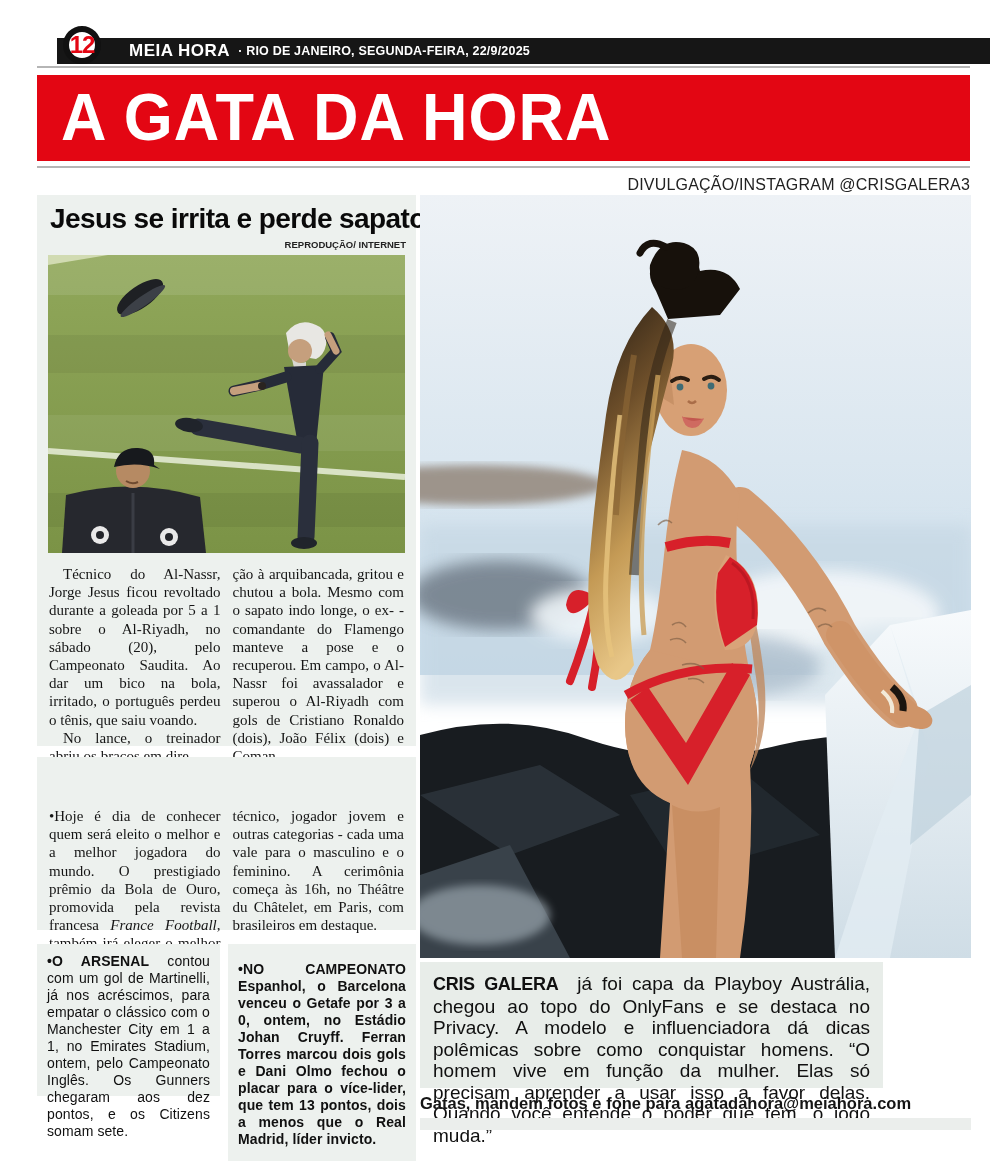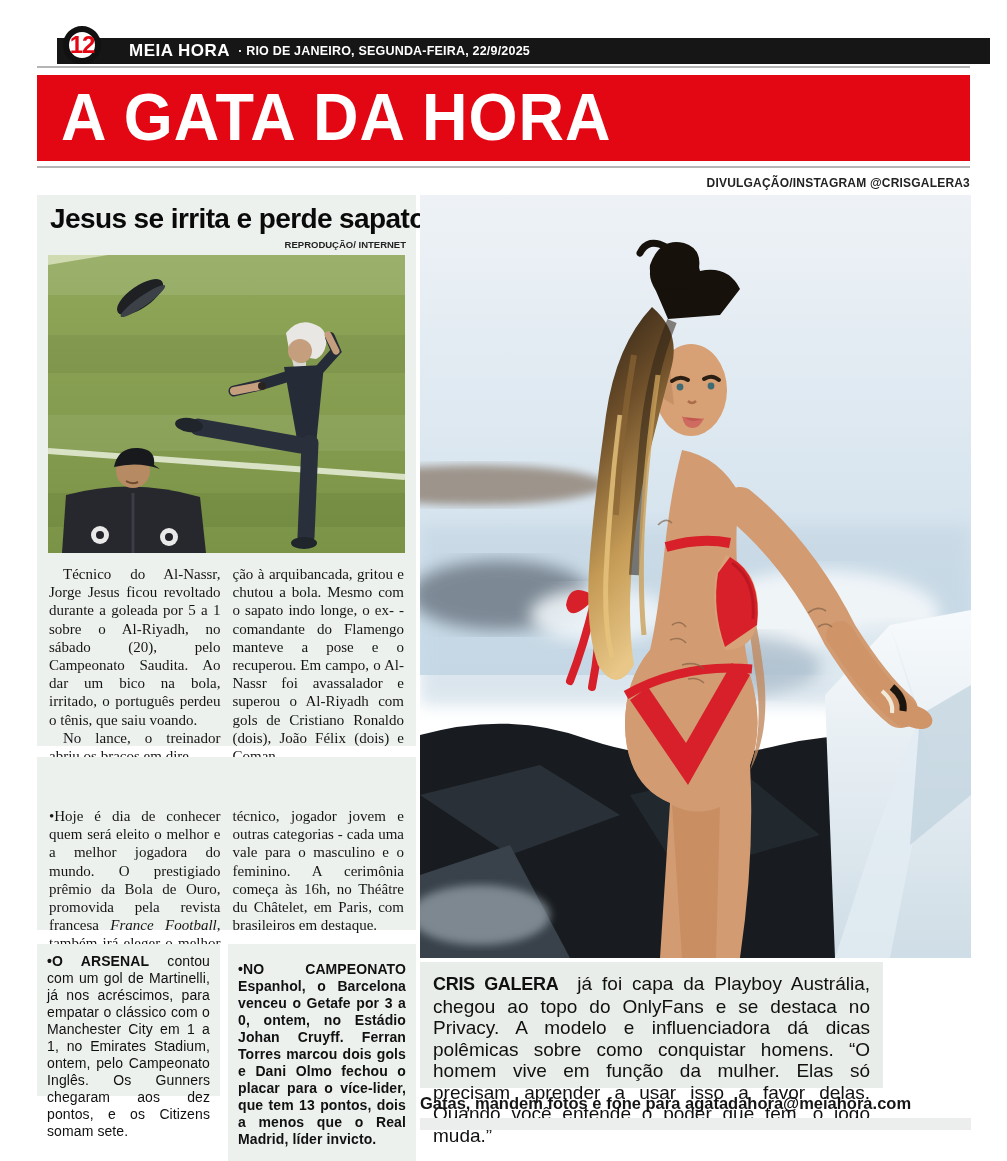--- a/index.html
+++ b/index.html
@@ -13,21 +13,21 @@
            font-weight:bold; font-size:24px; color:#e30613; z-index:3; letter-spacing:-1px;}
   .mast-wrap { position:absolute; left:72px; top:0; height:26px; display:flex; align-items:center; }
   .masthead { color:#fff; font-weight:800; font-size:17px; letter-spacing:.5px; }
   .dateline { color:#fff; font-weight:700; font-size:12.5px; margin-left:8px; letter-spacing:.2px;}
   .rule { position:absolute; left:37px; width:933px; height:2px; background:#b5b5b5; }
 
   
   .banner { position:absolute; left:37px; top:75px; width:933px; height:86px; background:#e30613; }
   .banner-text { color:#fff; font-weight:900; font-size:63px; line-height:84px; padding-left:24px;
                  letter-spacing:1px; transform:scaleY(1.06); transform-origin:left center; white-space:nowrap;}
-  .credit-main { position:absolute; right:37px; top:176px; font-size:12px; font-weight:700; color:#222; letter-spacing:.2px;}
+  .credit-main { position:absolute; right:37px; top:176px; font-size:16px; font-weight:400; color:#222; letter-spacing:.2px;}
 
   
   .card { position:absolute; background:#edf1ee; }
   .card-jesus { left:37px; top:195px; width:379px; height:551px; }
   .jesus-headline { position:absolute; left:13px; top:8px; font-size:28px; font-weight:800;
                     letter-spacing:-0.6px; color:#0a0a0a; white-space:nowrap;}
   .jesus-credit { position:absolute; right:10px; top:44px; font-size:9.5px; font-weight:700; color:#222;}
   .photo-jesus { position:absolute; left:11px; top:60px; width:357px; height:298px; }
 
   .serif-cols { position:absolute; left:12px; top:370px; width:355px; display:flex; gap:12px; }

